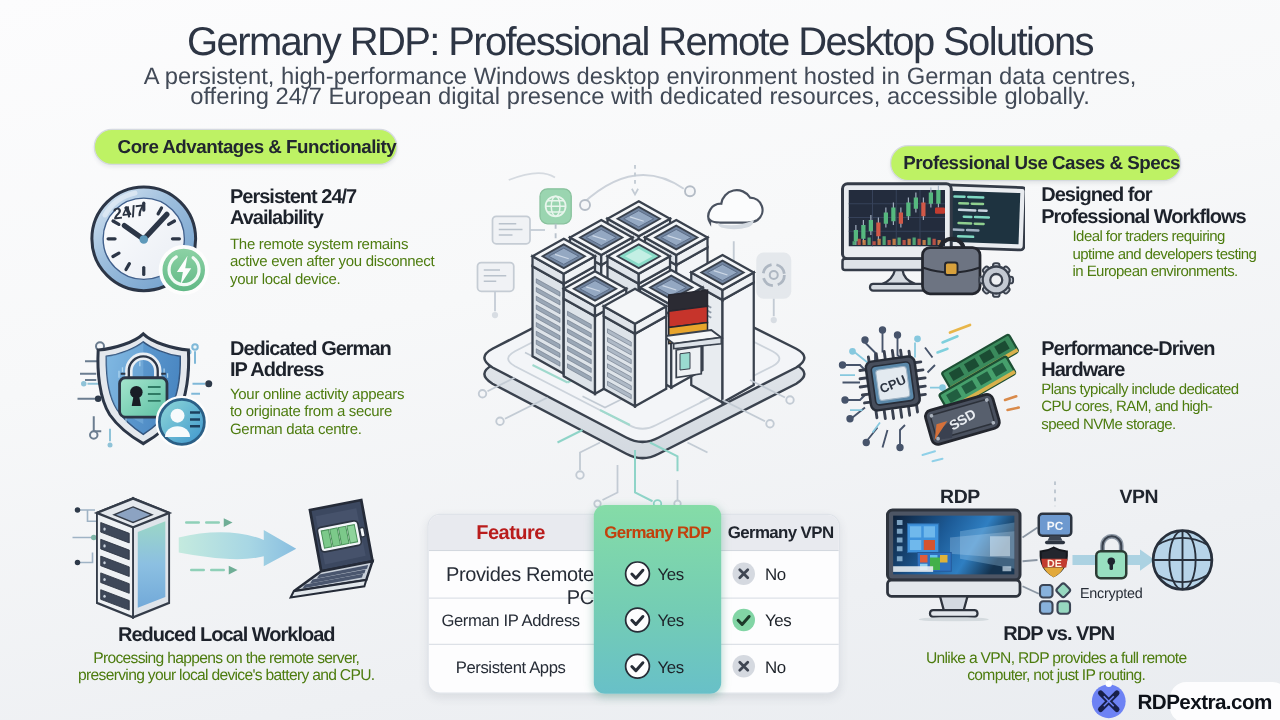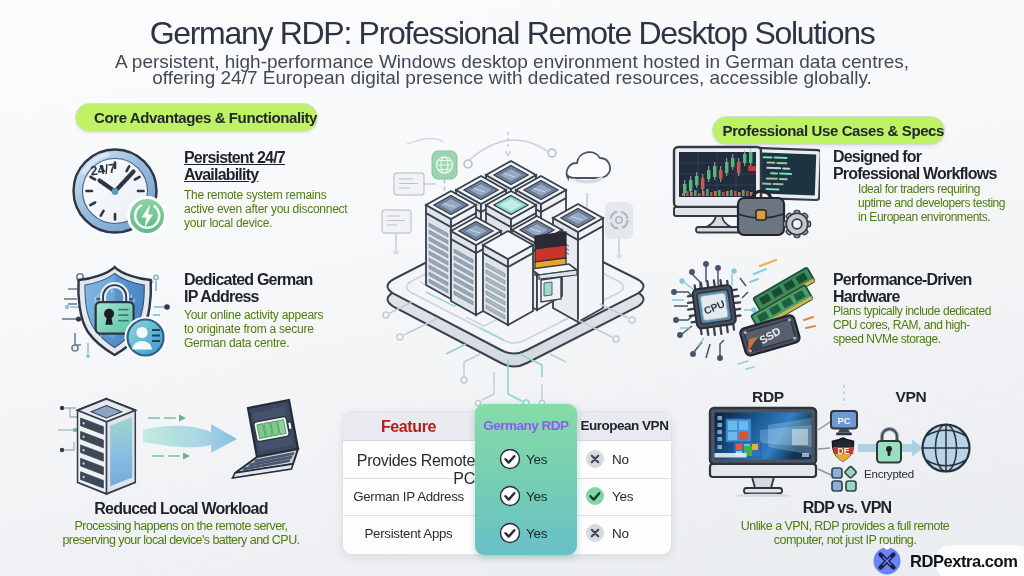--- a/index.html
+++ b/index.html
@@ -61,21 +61,21 @@
 <text x="29" y="35.5" font-size="13" font-weight="bold" fill="#2b3442" transform="rotate(-7 29 35.5)">24/7</text>
 <g stroke="#2c3647" stroke-linecap="round" fill="none">
 <path d="M37.5 40.5 L53 51.5 L71.5 31.5" stroke-width="4.2"></path>
 </g>
 <circle cx="53" cy="51.5" r="3.4" fill="#5e99ba"></circle>
 <circle cx="85" cy="76" r="18.5" fill="url(#grnbadge)" stroke="#fdfdfd" stroke-width="3"></circle>
 <path d="M 79 65.5 A 12 12 0 1 0 92.5 66.2" fill="none" stroke="#f2faf5" stroke-width="2.6" stroke-linecap="round"></path>
 <path d="M88 64.5 L79.5 77.5 L84.3 77.5 L82.5 87.5 L91 74.5 L86.2 74.5 Z" fill="#fdfdfd"></path>
 </svg>
 </div>
-<div class="abs h2" style="left:184px;top:150px;width:180px;text-decoration:underline;">Persistent 24/7<br>Availability</div>
+<div class="abs h2" style="left:184px;top:150px;width:180px;">Persistent 24/7<br>Availability</div>
 <div class="abs body" style="left:184px;top:188px;width:168px;">The remote system remains active even after you disconnect your local device.</div>
 
 <div class="abs" id="icon-shield" style="left:50px;top:255px;width:130px;height:110px;">
 <svg width="130" height="110" viewBox="0 0 130 110">
 <defs>
 <linearGradient id="shbody" x1="0" y1="0" x2="1" y2="0.3">
 <stop offset="0" stop-color="#7ab4e0"></stop>
           <stop offset="0.5" stop-color="#5b97cd"></stop>
           <stop offset="1" stop-color="#4a87c2"></stop>
 </linearGradient>
@@ -634,22 +634,22 @@
 <div class="abs body" style="left:833px;top:304px;width:158px;letter-spacing:-0.45px;">Plans typically include dedicated CPU cores, RAM, and high-speed NVMe storage.</div>
 
 <div class="abs" id="cmp-table" style="left:342px;top:402px;width:330px;height:158px;">
   <div class="abs" style="left:0;top:9px;width:328px;height:142px;background:#fdfdfe;border:1px solid #dfe3e9;border-radius:10px;box-shadow:0 3px 8px rgba(50,60,80,0.10);"></div>
   <div class="abs" style="left:1px;top:10px;width:328px;height:28px;background:#e8eaef;border-radius:9px 9px 0 0;border-bottom:1px solid #d3d8df;"></div>
   <div class="abs" style="left:1px;top:76px;width:328px;height:1px;background:#dde1e7;"></div>
   <div class="abs" style="left:1px;top:113px;width:328px;height:1px;background:#dde1e7;"></div>
   <div class="abs" style="left:133px;top:2px;width:102px;height:151px;border-radius:9px;background:linear-gradient(180deg,#85dca7 0%,#74cdb4 55%,#68c0c8 100%);box-shadow:0 2px 7px rgba(60,150,120,0.35);"></div>
 
   <div class="abs" style="left:0;top:16px;width:133px;text-align:center;font-weight:bold;font-size:16px;letter-spacing:-0.4px;color:#b91c1c;">Feature</div>
-  <div class="abs" style="left:133px;top:16px;width:102px;text-align:center;font-weight:bold;font-size:13.5px;letter-spacing:-0.5px;color:#8b5cf6;">Germany RDP</div>
-  <div class="abs" style="left:235px;top:16px;width:95px;text-align:center;font-weight:bold;font-size:13.5px;letter-spacing:-0.5px;color:#20252e;">European VPN</div>
+  <div class="abs" style="left:133px;top:16px;width:102px;text-align:center;font-weight:bold;font-size:13.5px;letter-spacing:-0.5px;color:#c2410c;">Germany RDP</div>
+  <div class="abs" style="left:235px;top:16px;width:95px;text-align:center;font-weight:bold;font-size:13.5px;letter-spacing:-0.5px;color:#20252e;">Germany VPN</div>
 
   <div class="abs" style="left:0;top:50px;width:133px;text-align:right;font-size:16px;letter-spacing:-0.3px;color:#272d37;">Provides Remote PC</div>
   <div class="abs" style="left:0;top:87px;width:133px;text-align:center;font-size:13.3px;letter-spacing:-0.3px;color:#272d37;">German IP Address</div>
   <div class="abs" style="left:0;top:124px;width:133px;text-align:center;font-size:13.3px;letter-spacing:-0.3px;color:#272d37;">Persistent Apps</div>
 
   <svg class="abs" style="left:157px;top:47px;" width="80" height="110" viewBox="0 0 80 110">
     <g stroke="#272d37" stroke-width="2.4" fill="none" stroke-linecap="round" stroke-linejoin="round">
       <circle cx="11" cy="10" r="9.5" fill="#fdfdfe" stroke-width="1.4"></circle>
         <path d="M6.5 10.2 l3.2 3.4 l5.6 -6.4"></path>
       <circle cx="11" cy="47" r="9.5" fill="#fdfdfe" stroke-width="1.4"></circle>

